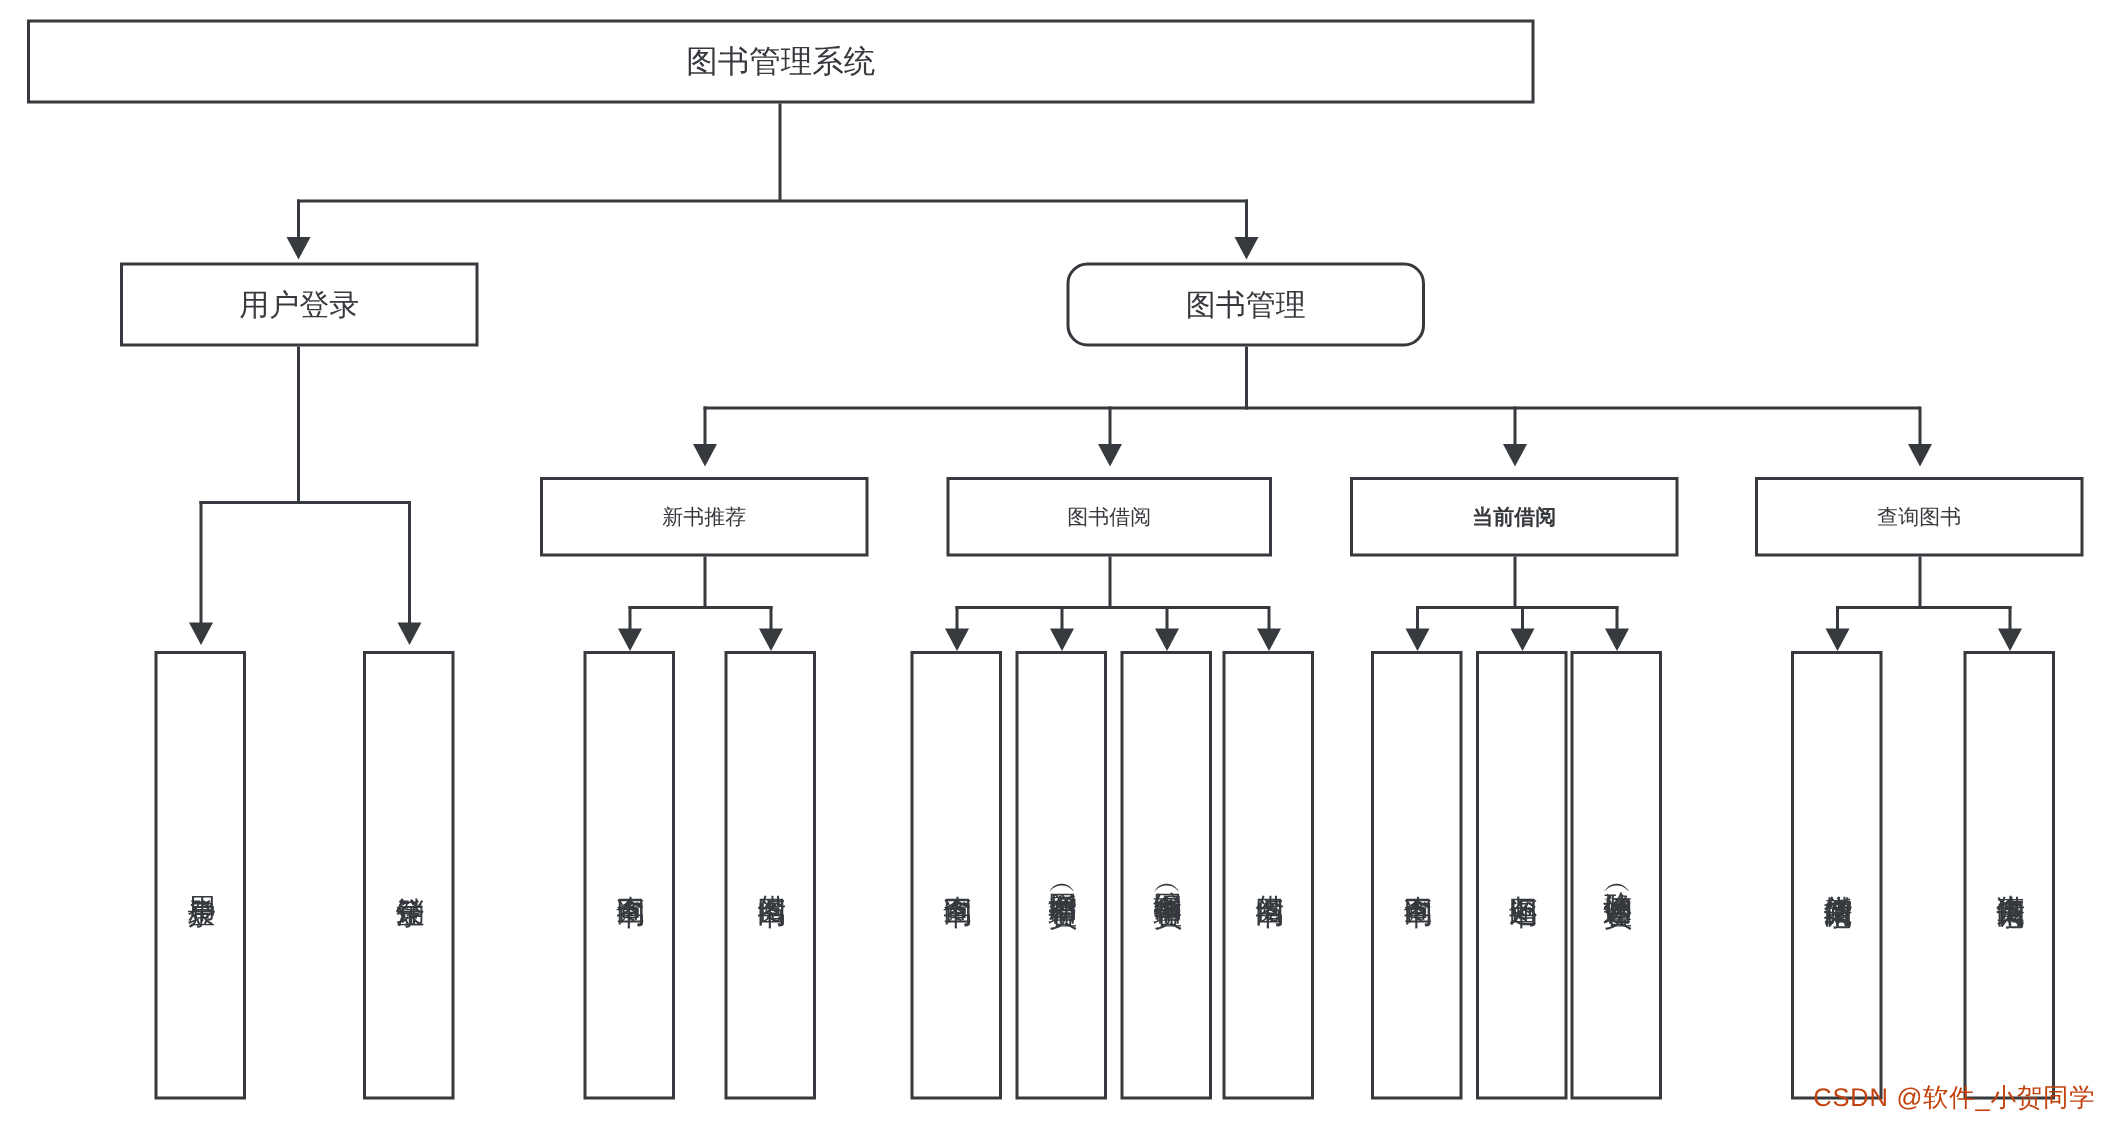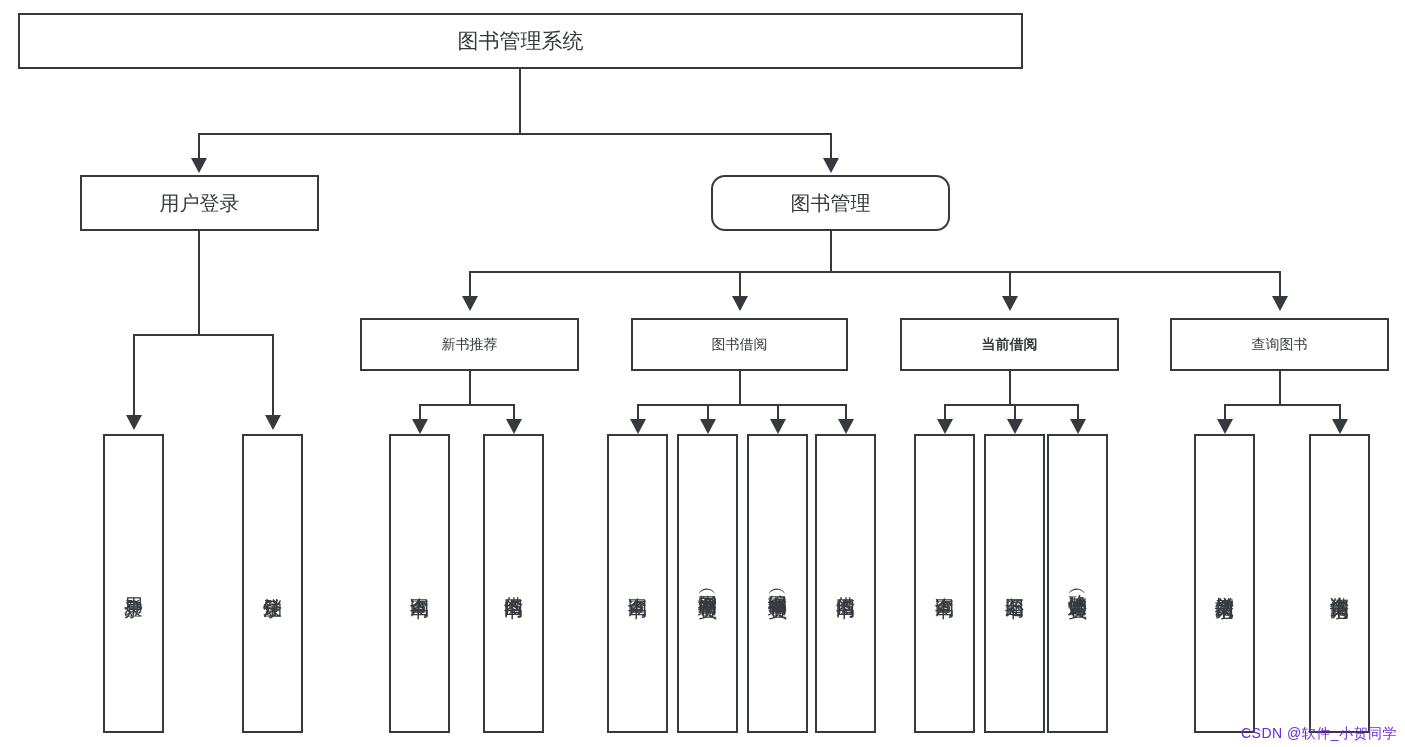--- a/index.html
+++ b/index.html
@@ -69,22 +69,22 @@
     border-left: 8px solid transparent;
     border-right: 8px solid transparent;
     border-top: 15px solid #36393d;
   }
 
   
   #watermark {
     position: absolute;
     right: 8px;
     bottom: 4px;
-    font-size: 14px;
-    color: #6d28d9;
+    font-size: 17px;
+    color: #c2410c;
     letter-spacing: 0.5px;
     user-select: none;
     white-space: nowrap;
   }
 </style>
 </head>
 <body>
 
 <div id="canvas">
 

